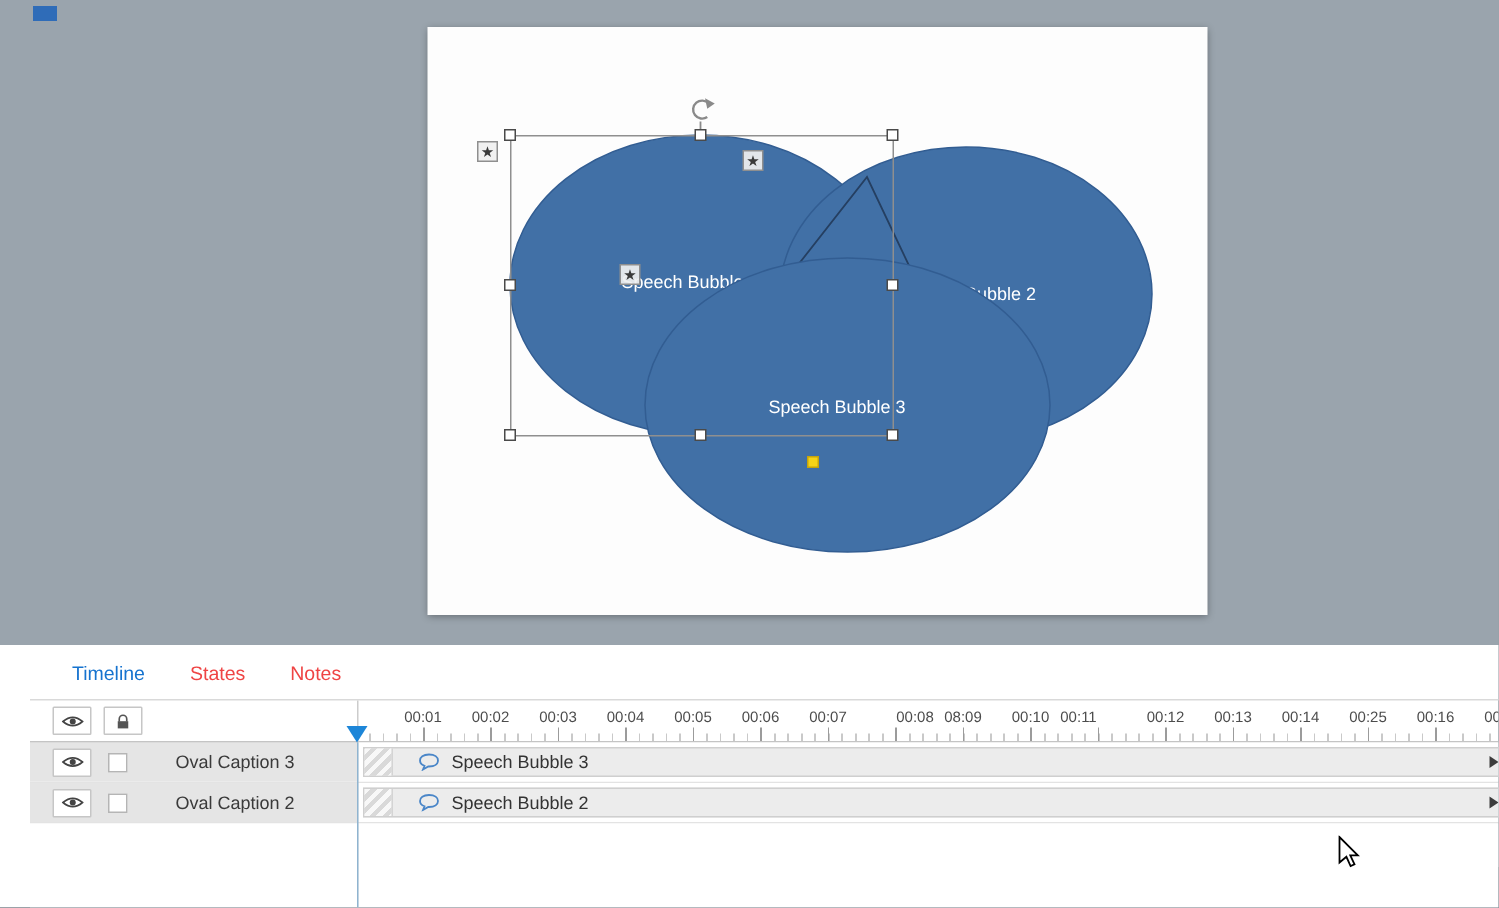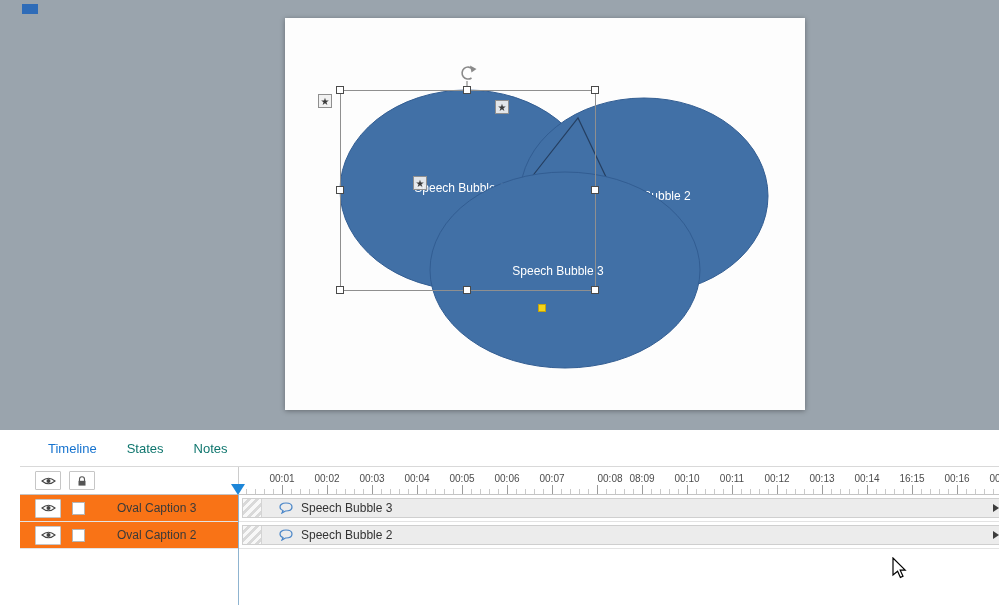--- a/index.html
+++ b/index.html
@@ -14,21 +14,21 @@
   .corner-marker { position:absolute; left:22px; top:4px; width:16px; height:10px; background:#2f6cb8; }
   .slide {
     position:absolute; left:285px; top:18px; width:520px; height:392px;
     background:#fdfdfd; box-shadow:0 1px 5px rgba(0,0,0,0.35);
   }
   .slide svg { display:block; }
   .shape-label { font-family:"Liberation Sans","DejaVu Sans",sans-serif; font-size:12px; fill:#ffffff; }
   
   .panel { position:absolute; left:0; top:430px; width:999px; height:214px; background:#ffffff;margin-left:20px; }
   .tabs { height:37px; display:flex; align-items:center; padding-left:28px; border-bottom:1px solid #d9d9d9; background:#fff; }
-  .tab { font-size:13px; color:#0f766e; margin-right:30px; cursor:default; }
+  .tab { font-size:13px; color:#ef4444; margin-right:30px; cursor:default; }
   .tab.active { color:#1673cf; }
   .header-row { position:relative; height:28px; border-bottom:1px solid #c4c4c4; }
   .left-header { position:absolute; left:0; top:0; width:218px; height:100%; display:flex; align-items:center; }
   .tool-btn {
     width:26px; height:19px; border:1px solid #c6c6c6; background:#fff;
     display:flex; align-items:center; justify-content:center; border-radius:1px;
   }
   .tool-btn.eye { margin-left:15px; }
   .tool-btn.lock { margin-left:8px; }
   .ruler {
@@ -43,21 +43,21 @@
   }
   .rl { position:absolute; top:6px; transform:translateX(-50%); font-size:10px; color:#4c4c4c; white-space:nowrap; }
   .playhead {
     position:absolute; left:211px; top:17px; width:0; height:0; z-index:6;
     border-left:7px solid transparent; border-right:7px solid transparent; border-top:11px solid #1d86d8;
   }
   .playhead-line { position:absolute; left:218px; top:65px; bottom:0; width:1px; background:rgba(29,134,216,0.35); z-index:5; pointer-events:none; }
   .vsep { position:absolute; left:218px; top:37px; bottom:0; width:1px; background:#cccccc; z-index:4; }
   
   .t-row { display:flex; height:27px; border-bottom:1px solid #e3e3e3; }
-  .row-left { width:218px; flex:none; display:flex; align-items:center; background:#f97316; }
+  .row-left { width:218px; flex:none; display:flex; align-items:center; background:#e5e5e5; }
   .row-left .tool-btn { margin-left:15px; }
   .checkbox { width:13px; height:13px; border:1px solid #b5b5b5; background:#fff; margin-left:11px; }
   .row-label { margin-left:32px; font-size:12px; color:#3a3a3a; white-space:nowrap; }
   .track { flex:1; position:relative; background:#fff; }
   .bar {
     position:absolute; left:4px; right:14px; top:3px; height:20px;
     background:#ececec; border:1px solid #cfcfcf;
     display:flex; align-items:center; padding-left:36px;
   }
   .bar::before {
@@ -170,25 +170,25 @@
         <span class="rl" style="left:44px">00:01</span>
         <span class="rl" style="left:89px">00:02</span>
         <span class="rl" style="left:134px">00:03</span>
         <span class="rl" style="left:179px">00:04</span>
         <span class="rl" style="left:224px">00:05</span>
         <span class="rl" style="left:269px">00:06</span>
         <span class="rl" style="left:314px">00:07</span>
         <span class="rl" style="left:372px">00:08</span>
         <span class="rl" style="left:404px">08:09</span>
         <span class="rl" style="left:449px">00:10</span>
-        <span class="rl" style="left:494px">00:11</span>
+        <span class="rl" style="left:481px">00:11</span>
         <span class="rl" style="left:539px">00:12</span>
         <span class="rl" style="left:584px">00:13</span>
         <span class="rl" style="left:629px">00:14</span>
-        <span class="rl" style="left:674px">16:15</span>
+        <span class="rl" style="left:674px">00:25</span>
         <span class="rl" style="left:719px">00:16</span>
         <span class="rl" style="left:764px">00:17</span>
       </div>
       <div class="playhead"></div>
     </div>
 
     <div class="t-row">
       <div class="row-left">
         <div class="tool-btn">
           <svg width="15" height="10" viewBox="0 0 15 10">

